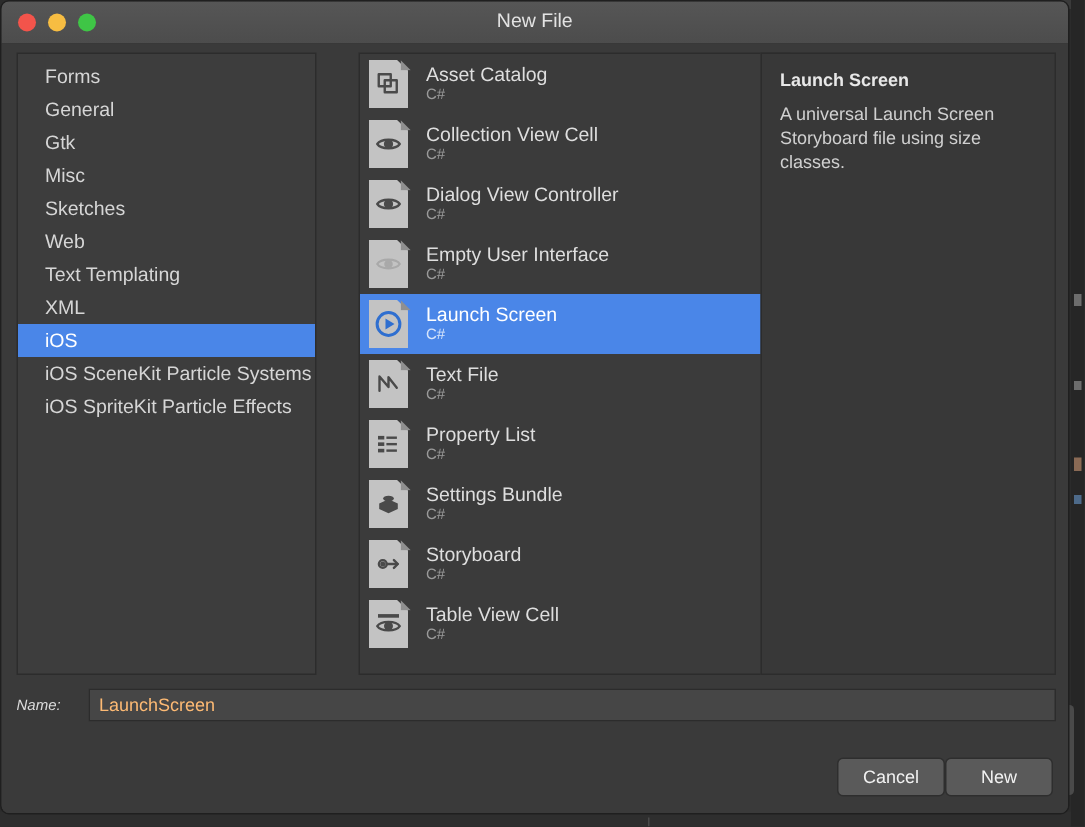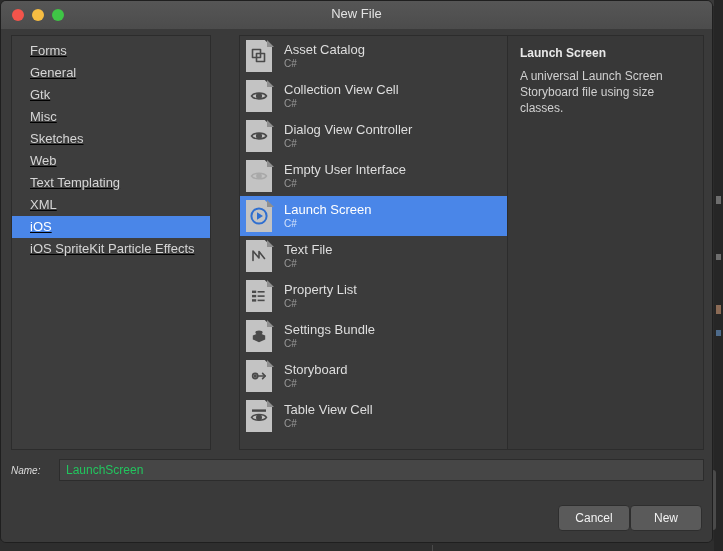--- a/index.html
+++ b/index.html
@@ -53,21 +53,21 @@
   .panes {
     position:absolute; left:10px; top:6px; width:693px; height:415px;
   }
   .pane {
     position:absolute; top:0; bottom:0;
     background:#3b3b3b;
     border:1px solid #2c2c2c;
     box-sizing:border-box;
     overflow:hidden;
   }
-  .pane-left   { left:0;   width:200px; background:#3d3d3d;text-decoration:underline; }
+  .pane-left   { left:0;   width:200px; background:#3d3d3d; }
   .pane-middle { left:204px; width:288px; background:#3b3b3b;margin-left:24px; }
   .pane-right  { left:496px; width:197px; background:#383838; }
 
   
   .cat-list { padding-top:4px; }
   .cat-item {
     height:22px; line-height:22px;
     padding-left:18px;
     font-size:13px; color:#d6d6d6;
     white-space:nowrap;
@@ -125,21 +125,21 @@
   .name-row {
     position:absolute; left:10px; top:430px; width:693px; height:22px;
     display:flex; align-items:center;
   }
   .name-label { font-size:10px; color:#dcdcdc; width:48px;font-style:italic; }
   .name-input {
     flex:1; height:22px;
     background:#464646;
     border:1px solid #2c2c2c;
     box-sizing:border-box;
-    color:#22c55e;
+    color:#fdba74;
     font-family:"Liberation Sans", sans-serif;
     font-size:12px;
     padding:0 6px;
     outline:none;
   }
 
   
   .footer {
     position:absolute; right:10px; top:476px;
     display:flex; 
@@ -193,20 +193,21 @@
           <div class="cat-list" id="category-list">
               <div class="cat-item"><span>Forms</span></div>
               <div class="cat-item"><span>General</span></div>
               <div class="cat-item"><span>Gtk</span></div>
               <div class="cat-item"><span>Misc</span></div>
               <div class="cat-item"><span>Sketches</span></div>
               <div class="cat-item"><span>Web</span></div>
               <div class="cat-item"><span>Text Templating</span></div>
               <div class="cat-item"><span>XML</span></div>
               <div class="cat-item selected"><span>iOS</span></div>
+              <div class="cat-item"><span>iOS SceneKit Particle Systems</span></div>
               <div class="cat-item"><span>iOS SpriteKit Particle Effects</span></div>
             </div>
         </div>
 
         <div class="pane pane-middle">
           <div class="tpl-list" id="template-list">
               <div class="tpl-item">
                 <div class="tpl-icon">
                   <div class="sheet"></div>
                   <div class="sheet-fold"></div>

